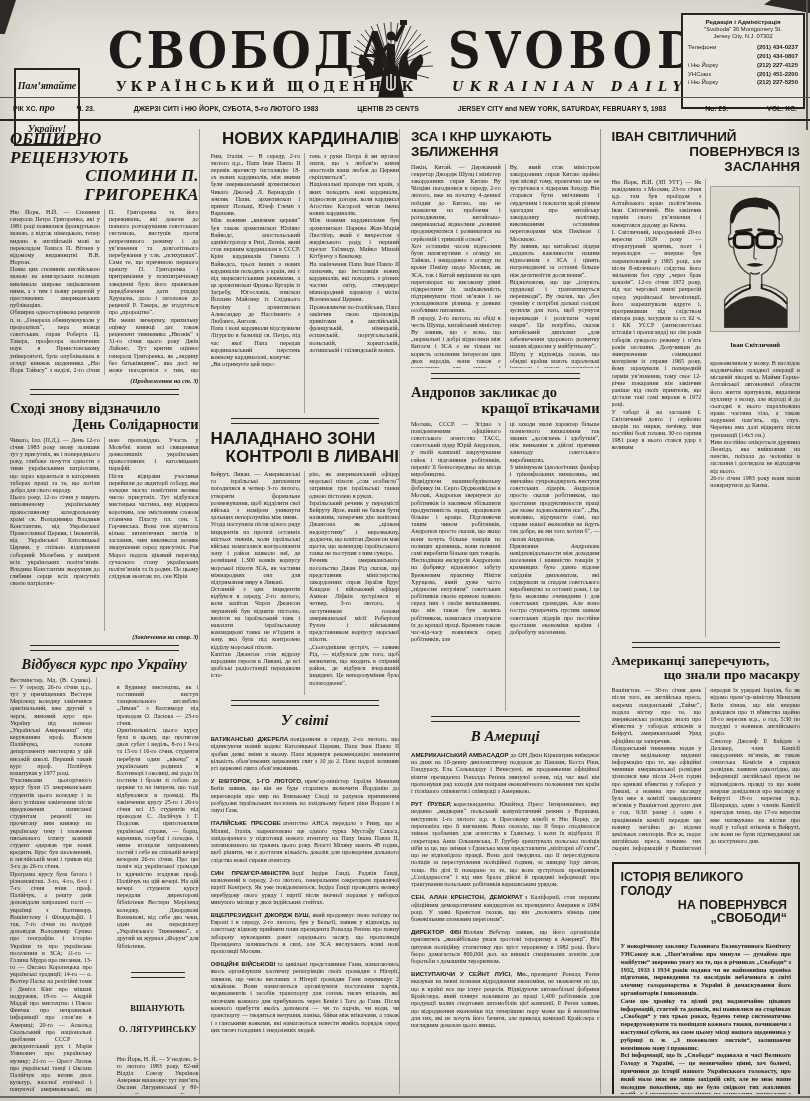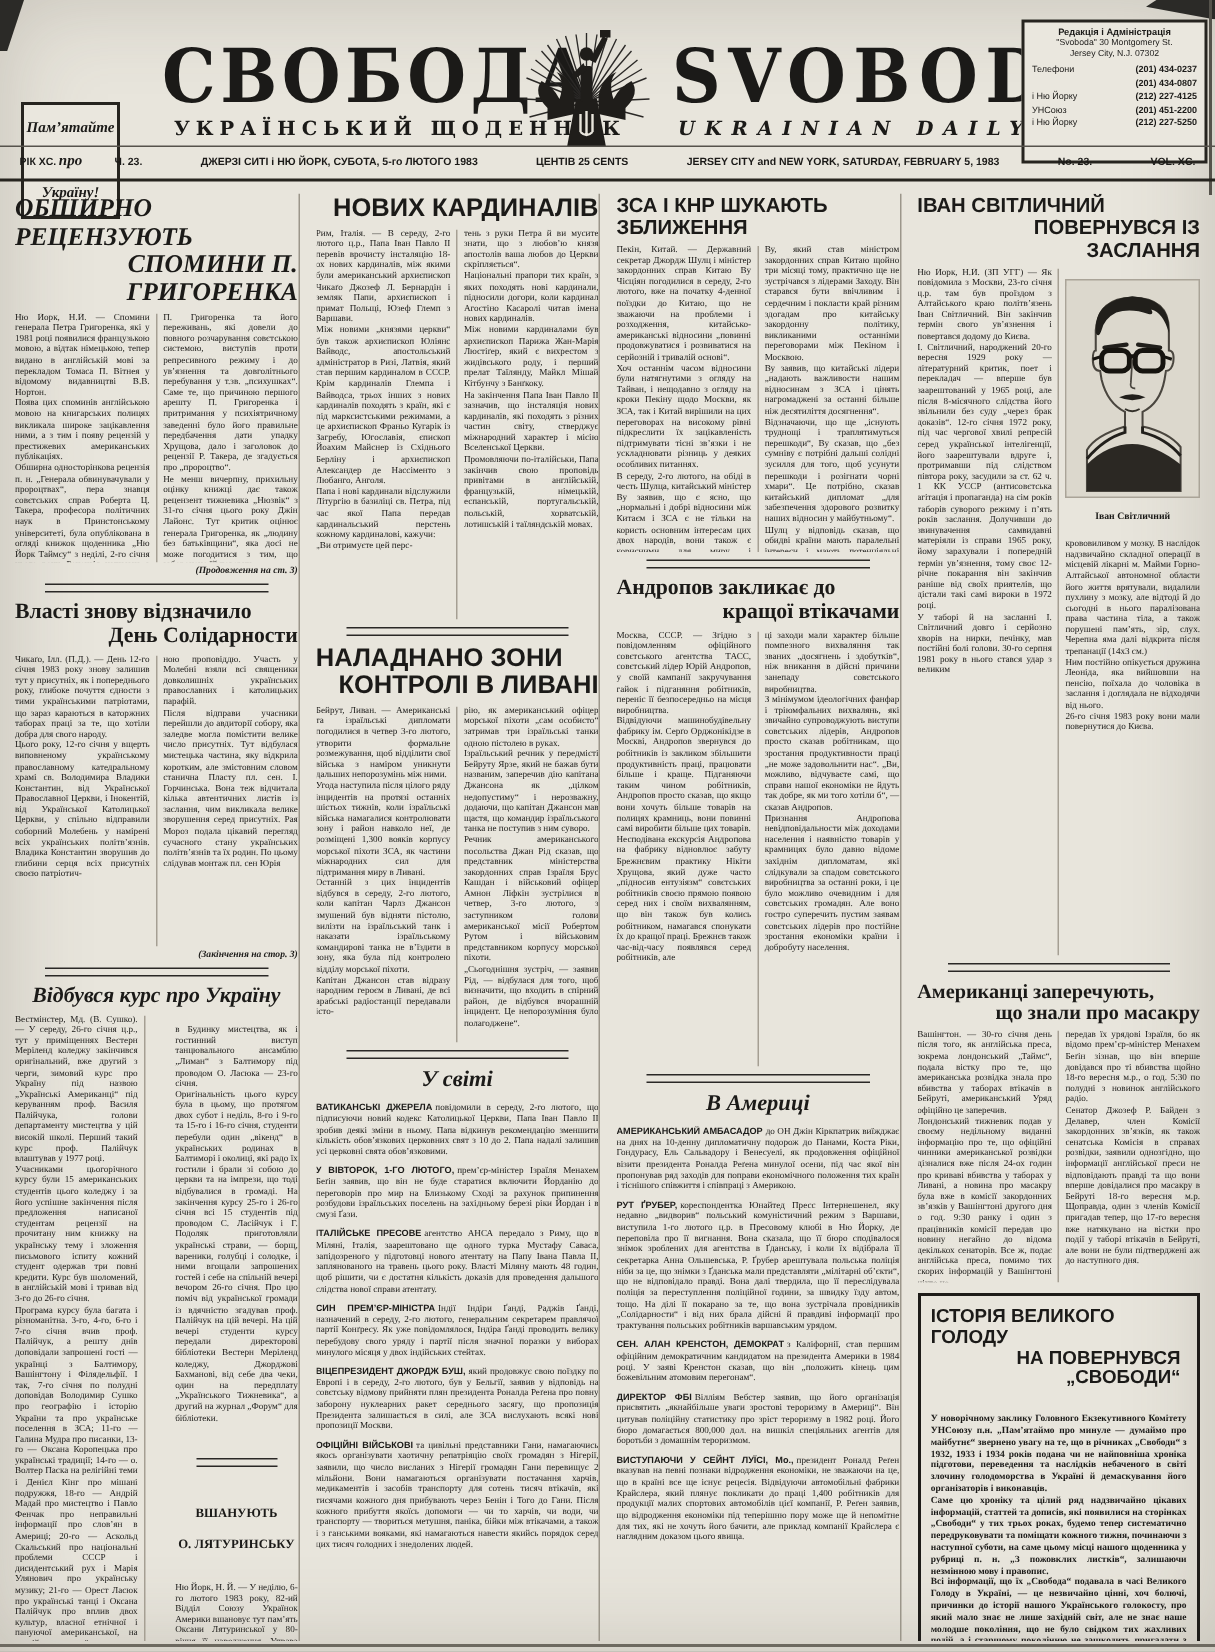--- a/index.html
+++ b/index.html
@@ -197,21 +197,21 @@
 Поява цих споминів англійською мовою на книгарських полицях викликала широке зацікавлення ними, а з тим і появу рецензій у престижевих американських публікаціях.
 Обширна односторінкова рецензія п. н. „Генерала обвинувачували у пророцтвах“, пера знавця совєтських справ Роберта Ц. Такера, професора політичних наук в Принстонському університеті, була опублікована в огляді книжок щоденника „Ню Йорк Таймсу“ з неділі, 2-го січня цього року. Рецензія написана з великою прихильністю для</div>
           <div class="col">П. Григоренка та його переживань, які довели до повного розчарування совєтською системою, виступів проти репресивного режиму і до ув’язнення та довголітнього перебування у т.зв. „психушках“. Саме те, що причиною першого арешту П. Григоренка і притримання у психіятричному заведенні було його правильне передбачення дати упадку Хрущова, дало і заголовок до рецензії Р. Такера, де згадується про „пророцтво“.
 Не менш вичерпну, прихильну оцінку книжці дає також рецензент тижневика „Нюзвік“ з 31-го січня цього року Джін Лайонс. Тут критик оцінює генерала Григоренка, як „людину без батьківщини“, яка досі не може погодитися з тим, що заборонено їй поверну-</div>
         </div>
         <div class="cont">(Продовження на ст. 3)</div>
       </div>
       <div class="divider"></div>
       <div class="a-chi">
         <div class="hl h-serif s14">
-          <span class="l1">Власті знову відзначило</span>
+          <span class="l1">Сході знову відзначило</span>
           <span class="l2">День Солідарности</span>
         </div>
         <div class="cols">
           <div class="col">Чикаґо, Ілл. (П.Д.). — День 12-го січня 1983 року знову залишив тут у присутніх, як і попереднього року, глибоке почуття єдности з тими українськими патріотами, що зараз караються в каторжних таборах праці за те, що хотіли добра для свого народу.
 Цього року, 12-го січня у вщерть виповненому українському православному катедральному храмі св. Володимира Владики Константин, від Української Православної Церкви, і Інокентій, від Української Католицької Церкви, у спільно відправили соборний Молебень у намірені всіх українських політв’язнів. Владика Константин зворушив до глибини серця всіх присутніх своєю патріотич-</div>
           <div class="col">ною проповіддю. Участь у Молебні взяли всі священики довколишніх українських православних і католицьких парафій.
 Після відправи учасники перейшли до авдиторії собору, яка заледве могла помістити велике число присутніх. Тут відбулася мистецька частина, яку відкрила коротким, але змістовним словом станична Пласту пл. сен. І. Горчинська. Вона теж відчитала кілька автентичних листів із заслання, чим викликала велике зворушення серед присутніх. Рая Мороз подала цікавий перегляд сучасного стану українських політв’язнів та їх родин. По цьому слідував монтаж пл. сен Юрія</div>
         </div>
         <div class="cont">(Закінчення на стор. 3)</div>
       </div>

